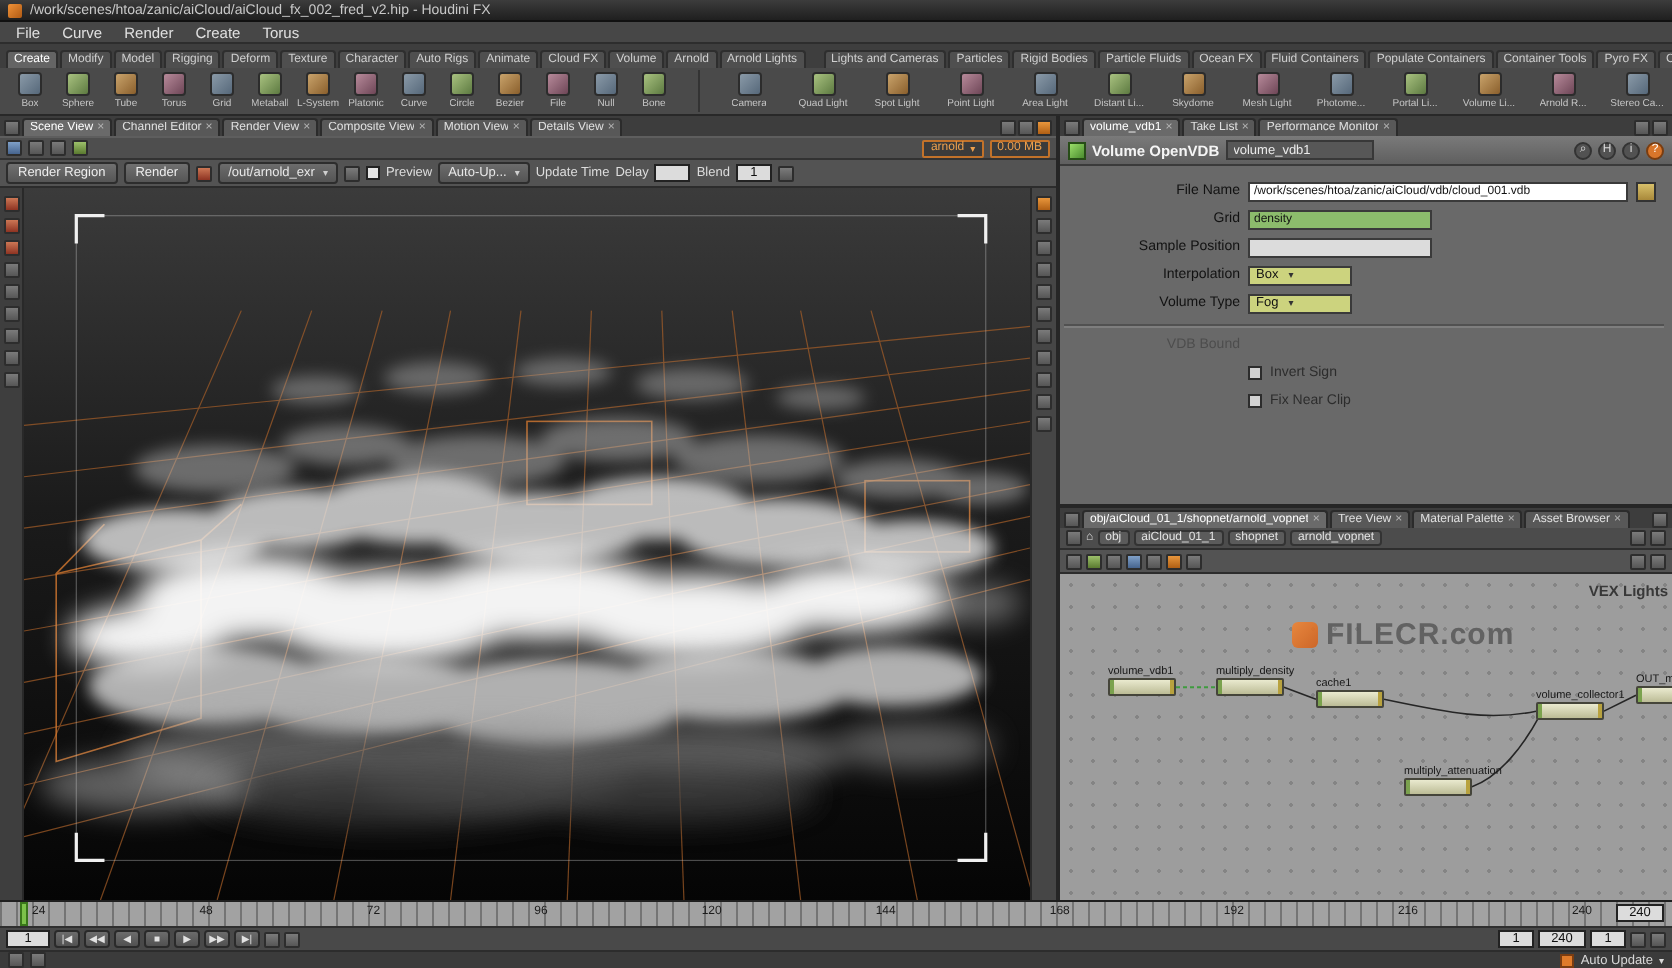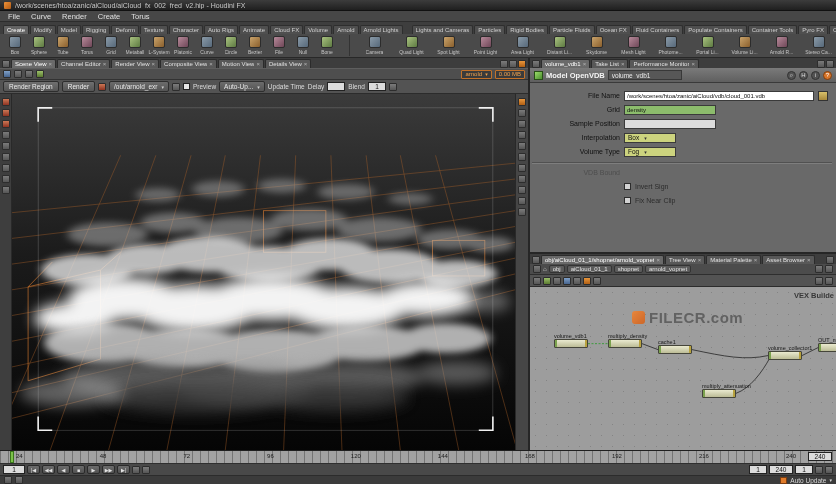--- a/index.html
+++ b/index.html
@@ -95,21 +95,21 @@
   .net-pane{flex:1;display:flex;flex-direction:column;min-height:0;}
   .net-path{height:11px;background:#4c4c4c;border-bottom:1px solid #2e2e2e;display:flex;align-items:center;gap:2px;padding:0 3px;font-size:6px;}
   .crumb{background:#5b5b5b;border:1px solid #333;border-radius:2px;padding:0 3px;color:#e3e3e3;white-space:nowrap;}
   .net-toolbar{height:12px;background:#535353;border-bottom:1px solid #2c2c2c;display:flex;align-items:center;gap:2px;padding:0 3px;}
   .net-canvas{flex:1;position:relative;background:#9d9d9d;background-image:radial-gradient(#848484 0.8px,transparent 0.9px);background-size:11px 11px;overflow:hidden;}
   .net-canvas svg.wires{position:absolute;inset:0;width:100%;height:100%;pointer-events:none;}
   .net-node{position:absolute;width:46px;}
   .nn-label{font-size:5.5px;color:#191919;white-space:nowrap;}
   .nn-box{width:34px;height:9px;background:linear-gradient(#eaeacf,#bcbc96);border:1px solid #45453a;border-radius:1px;box-shadow:inset 2px 0 0 #7ba24e, inset -2px 0 0 #b8a23e;}
   .vexbadge{position:absolute;top:4px;right:2px;font-size:7.5px;font-weight:bold;color:#383838;}
-  .watermark{position:absolute;left:102px;top:22px;display:flex;align-items:center;gap:4px;opacity:.9;}
+  .watermark{position:absolute;left:116px;top:22px;display:flex;align-items:center;gap:4px;opacity:.9;}
   .wm-ico{width:13px;height:13px;border-radius:3px;background:linear-gradient(135deg,#f08534,#d2611c);}
   .wm-text{font-size:15px;font-weight:bold;color:#5c5c5c;letter-spacing:.5px;}
 
   
   .playbar{height:34px;border-top:1px solid #1f1f1f;display:flex;flex-direction:column;background:#454545;}
   .ruler{height:13px;background:#a2a2a2;border-bottom:1px solid #2f2f2f;position:relative;display:flex;align-items:center;background-image:repeating-linear-gradient(90deg,rgba(30,30,30,.35) 0 1px,transparent 1px 8px);}
   .ruler-labels{position:absolute;left:16px;right:40px;top:2px;display:flex;justify-content:space-between;font-size:6px;color:#1c1c1c;}
   .playhead{position:absolute;left:10px;top:0;bottom:0;width:4px;background:#7cc24a;border:1px solid #39761a;}
   .endframe{position:absolute;right:4px;top:1px;}
   .transport{height:12px;background:#494949;border-bottom:1px solid #2c2c2c;display:flex;align-items:center;gap:2px;padding:0 3px;}
@@ -578,21 +578,21 @@
     <span class="pane-tab-close">×</span>
   </div>
 </div>
           <div class="spacer"></div>
           <span class="ichip"></span>
           <span class="ichip"></span>
         </div>
 
         <div class="node-header">
           <span class="cube-ico"></span>
-          <span class="node-type">Model OpenVDB</span>
+          <span class="node-type">Volume OpenVDB</span>
           <input class="name-field" value="volume_vdb1" style="">
           <div class="hicons">
             <span class="hicon">⌕</span>
             <span class="hicon">H</span>
             <span class="hicon">i</span>
             <span class="hicon orange">?</span>
           </div>
         </div>
 
         <div class="params">
@@ -732,21 +732,21 @@
   <div class="net-node" style="left: 238px; top: 58px;">
     <div class="nn-label">volume_collector1</div>
     <div class="nn-box"></div>
   </div>
 
   <div class="net-node" style="left: 288px; top: 50px;">
     <div class="nn-label">OUT_material</div>
     <div class="nn-box"></div>
   </div>
 </div>
-          <div class="vexbadge">VEX Builde</div>
+          <div class="vexbadge">VEX Lights</div>
           <div class="watermark">
             <span class="wm-ico"></span>
             <span class="wm-text">FILECR.com</span>
           </div>
         </div>
       </div>
     </div>
   </div>
 
   <div class="playbar">

